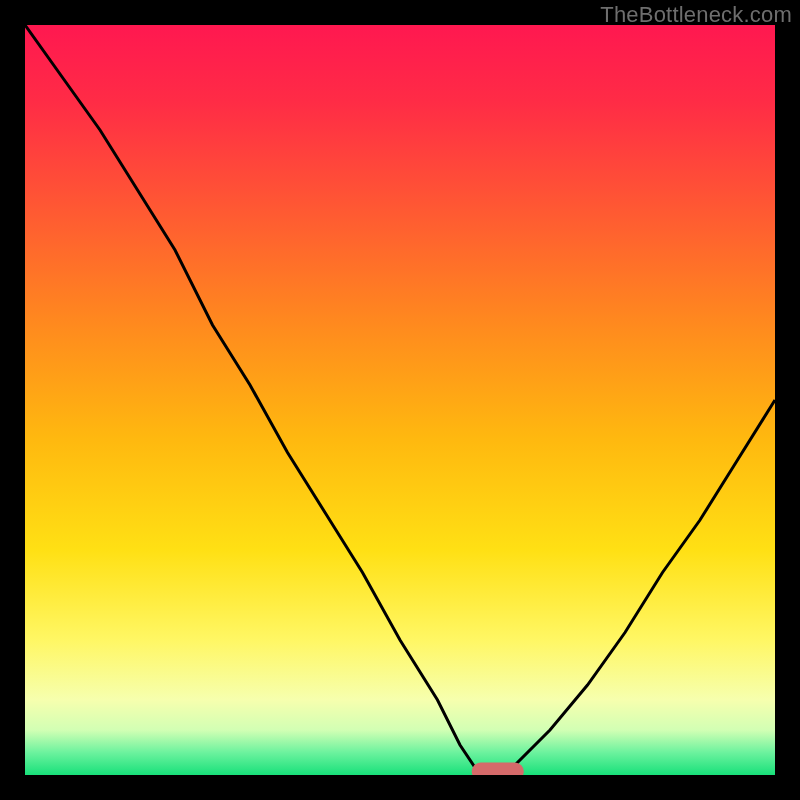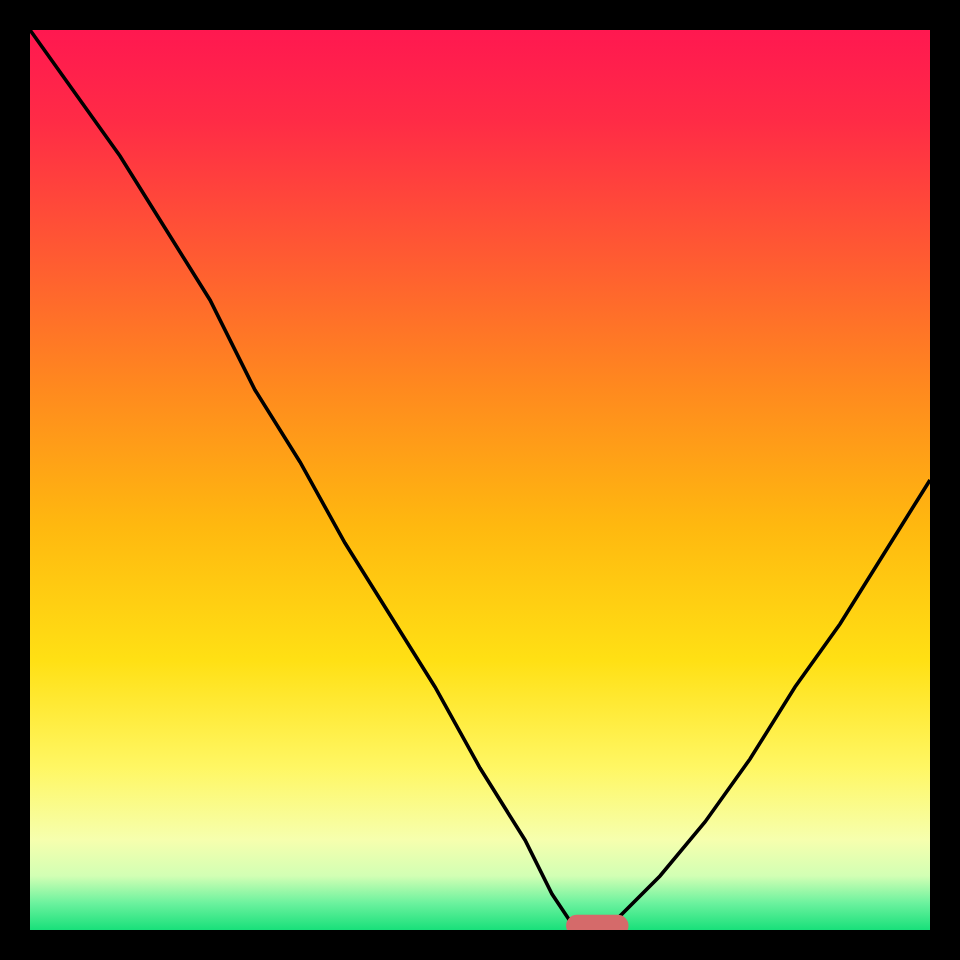--- a/index.html
+++ b/index.html
@@ -55,20 +55,21 @@
     border-radius: 999px;
     z-index: 30;
     transform: translate(-50%, -50%);
   }
 </style>
 </head>
 <body>
 
 <div class="outer">
 
+  <div class="watermark">TheBottleneck.com</div>
 
   <div class="plotbox">
 
     <svg class="gradient" viewBox="0 0 100 100" preserveAspectRatio="none">
       <defs>
         <linearGradient id="bg-grad" x1="0" y1="0" x2="0" y2="1">
             <stop offset="0%" stop-color="#ff1850"></stop>
             <stop offset="10%" stop-color="#ff2b46"></stop>
             <stop offset="25%" stop-color="#ff5a32"></stop>
             <stop offset="40%" stop-color="#ff8a1e"></stop>

